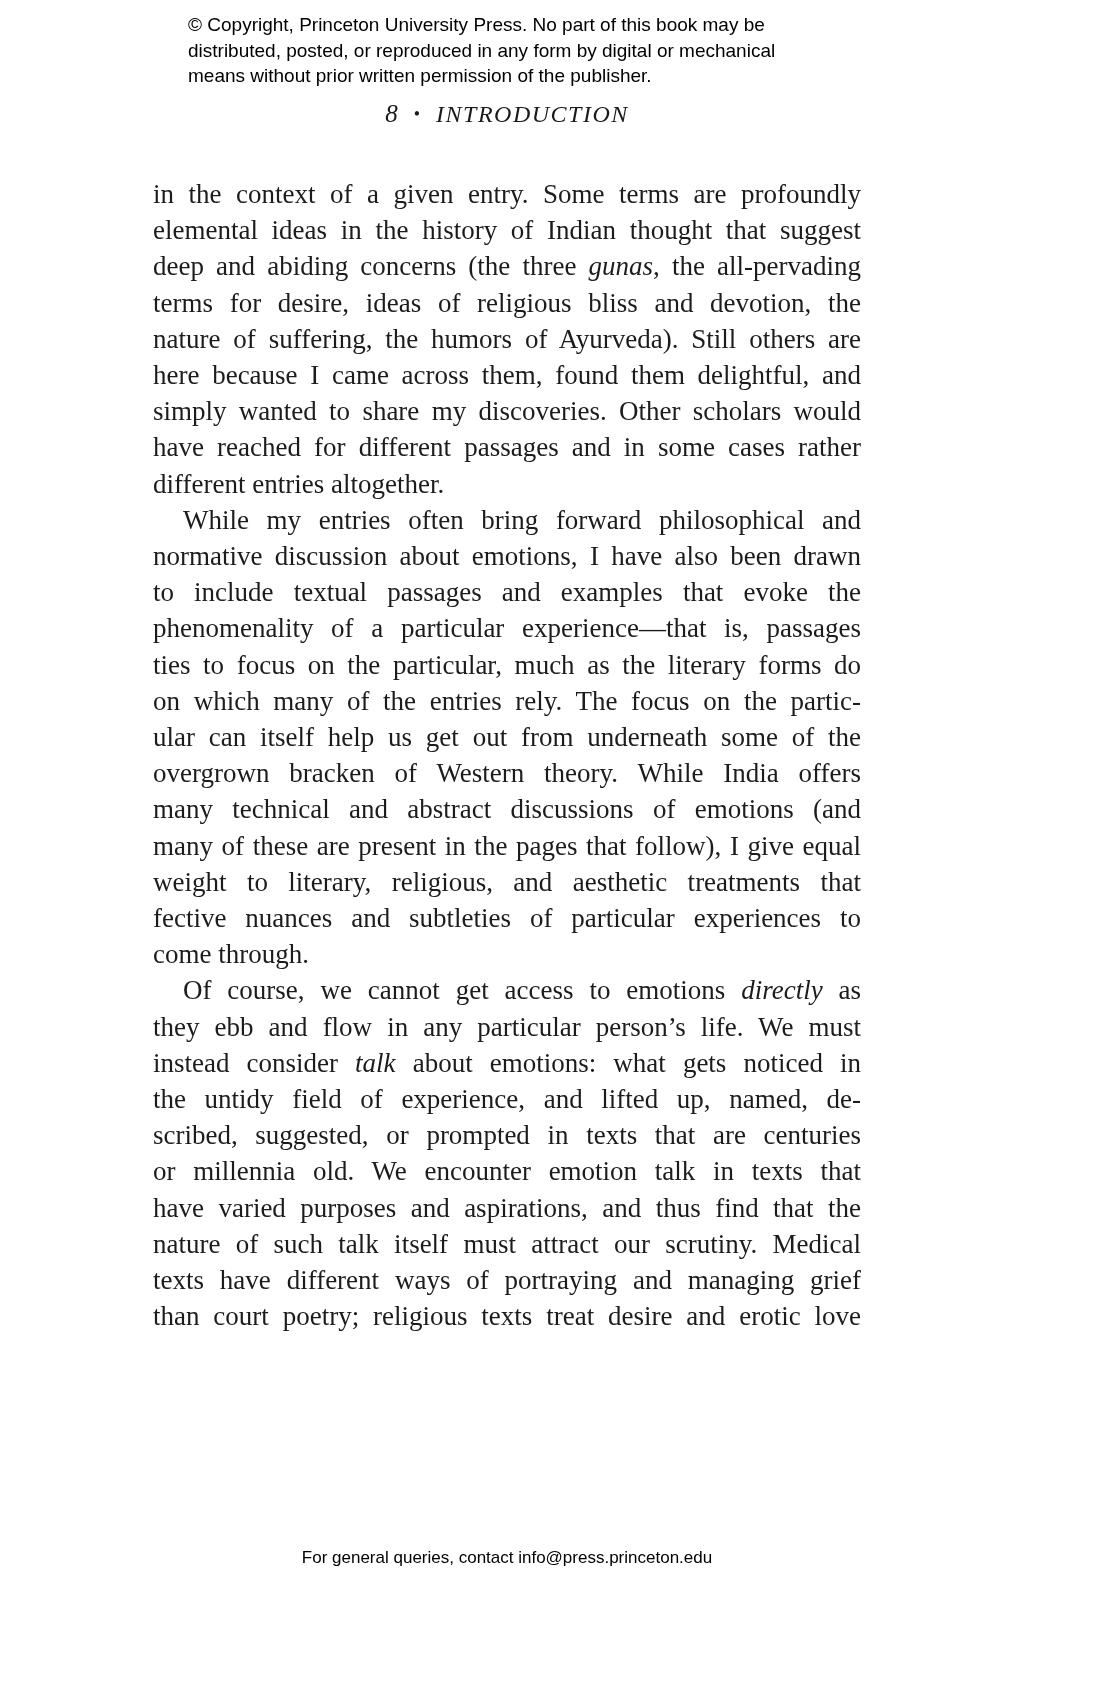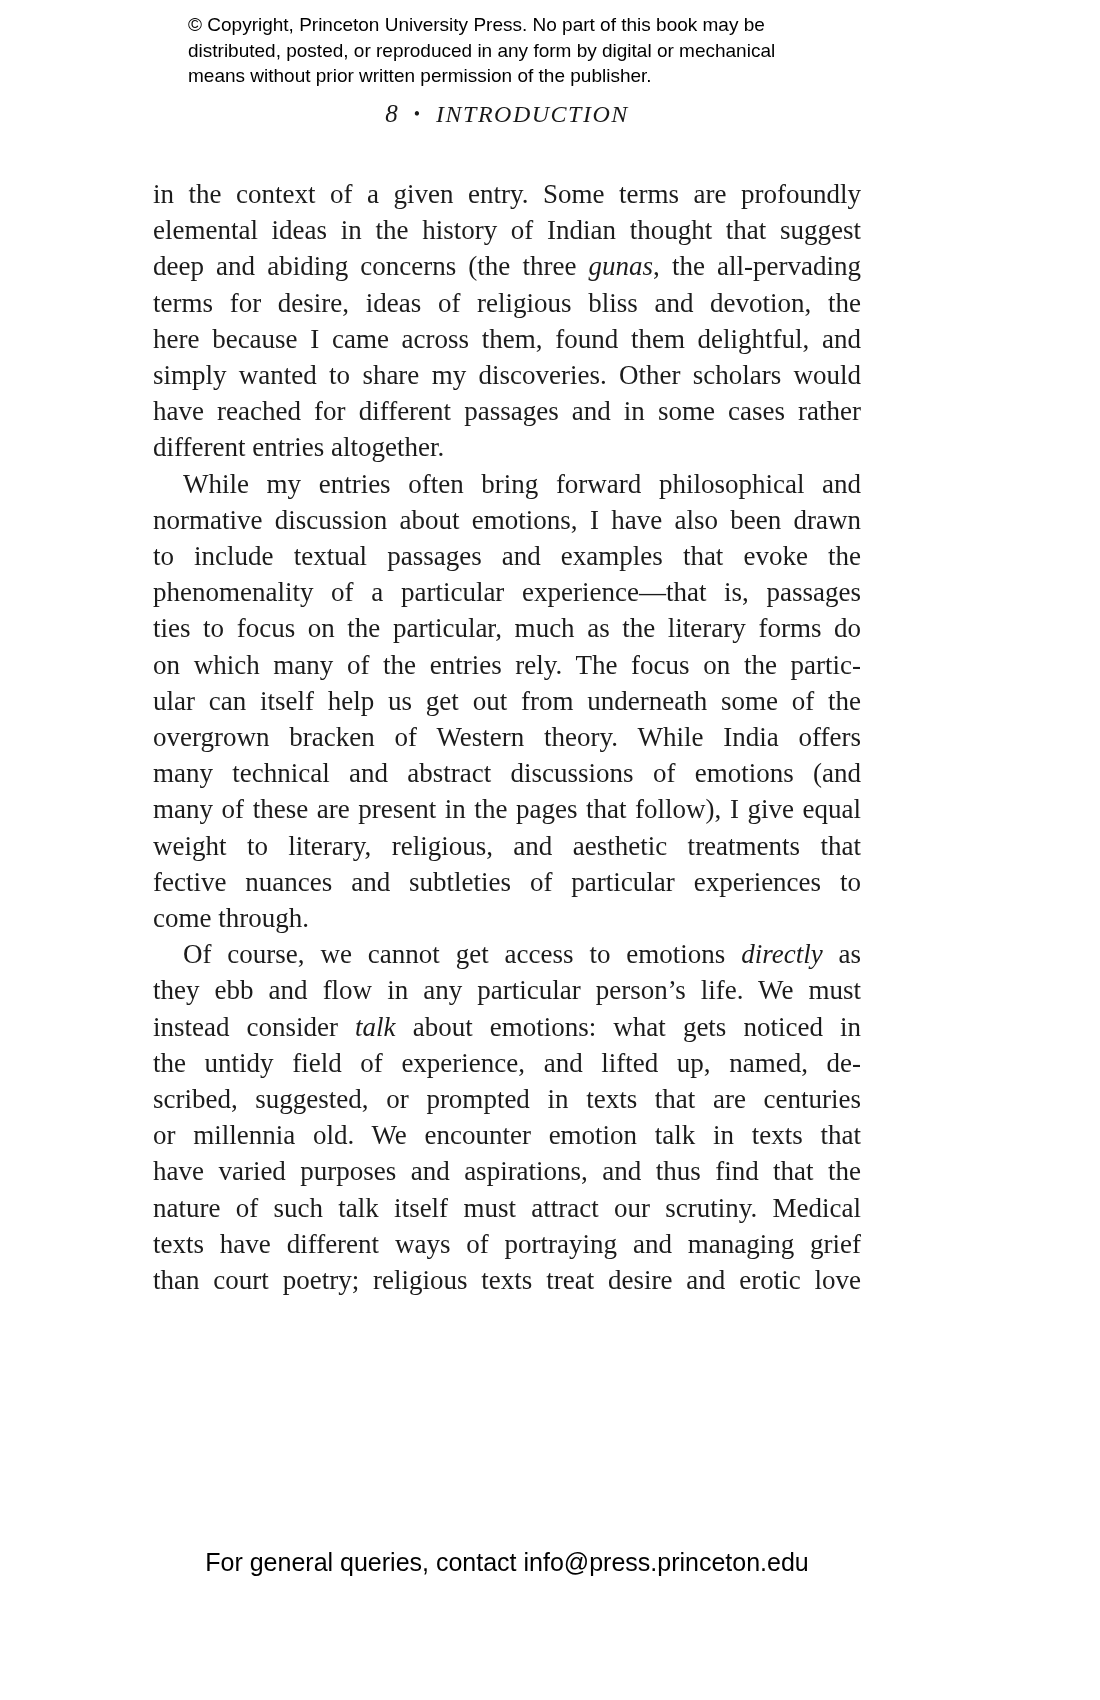--- a/index.html
+++ b/index.html
@@ -76,21 +76,21 @@
   .it {
     font-style: italic;
   }
   .footer {
     position: absolute;
     top: 1548px;
     left: 153px;
     width: 708px;
     text-align: center;
     font-family: "Liberation Sans", sans-serif;
-    font-size: 25px;
+    font-size: 17px;
     color: #000000;
   }
 </style>
 </head>
 <body>
 
 <div class="page">
 
   <div class="copyright">
     <div>© Copyright, Princeton University Press. No part of this book may be</div>
@@ -100,20 +100,21 @@
 
   <div class="running-head">
     <span class="page-num">8</span><span class="sep">•</span><span class="head-title">INTRODUCTION</span>
   </div>
 
   <div class="body-text">
       <div class="line"><span>in the context of a given entry. Some terms are profoundly</span></div>
       <div class="line"><span>elemental ideas in the history of Indian thought that suggest</span></div>
       <div class="line"><span>deep and abiding concerns (the three </span><span class="it">gunas</span><span>, the all-pervading</span></div>
       <div class="line"><span>terms for desire, ideas of religious bliss and devotion, the</span></div>
+      <div class="line"><span>nature of suffering, the humors of Ayurveda). Still others are</span></div>
       <div class="line"><span>here because I came across them, found them delightful, and</span></div>
       <div class="line"><span>simply wanted to share my discoveries. Other scholars would</span></div>
       <div class="line"><span>have reached for different passages and in some cases rather</span></div>
       <div class="line last"><span>different entries altogether.</span></div>
       <div class="line indent"><span>While my entries often bring forward philosophical and</span></div>
       <div class="line"><span>normative discussion about emotions, I have also been drawn</span></div>
       <div class="line"><span>to include textual passages and examples that evoke the</span></div>
       <div class="line"><span>phenomenality of a particular experience—that is, passages</span></div>
       <div class="line"><span>ties to focus on the particular, much as the literary forms do</span></div>
       <div class="line"><span>on which many of the entries rely. The focus on the partic-</span></div>

